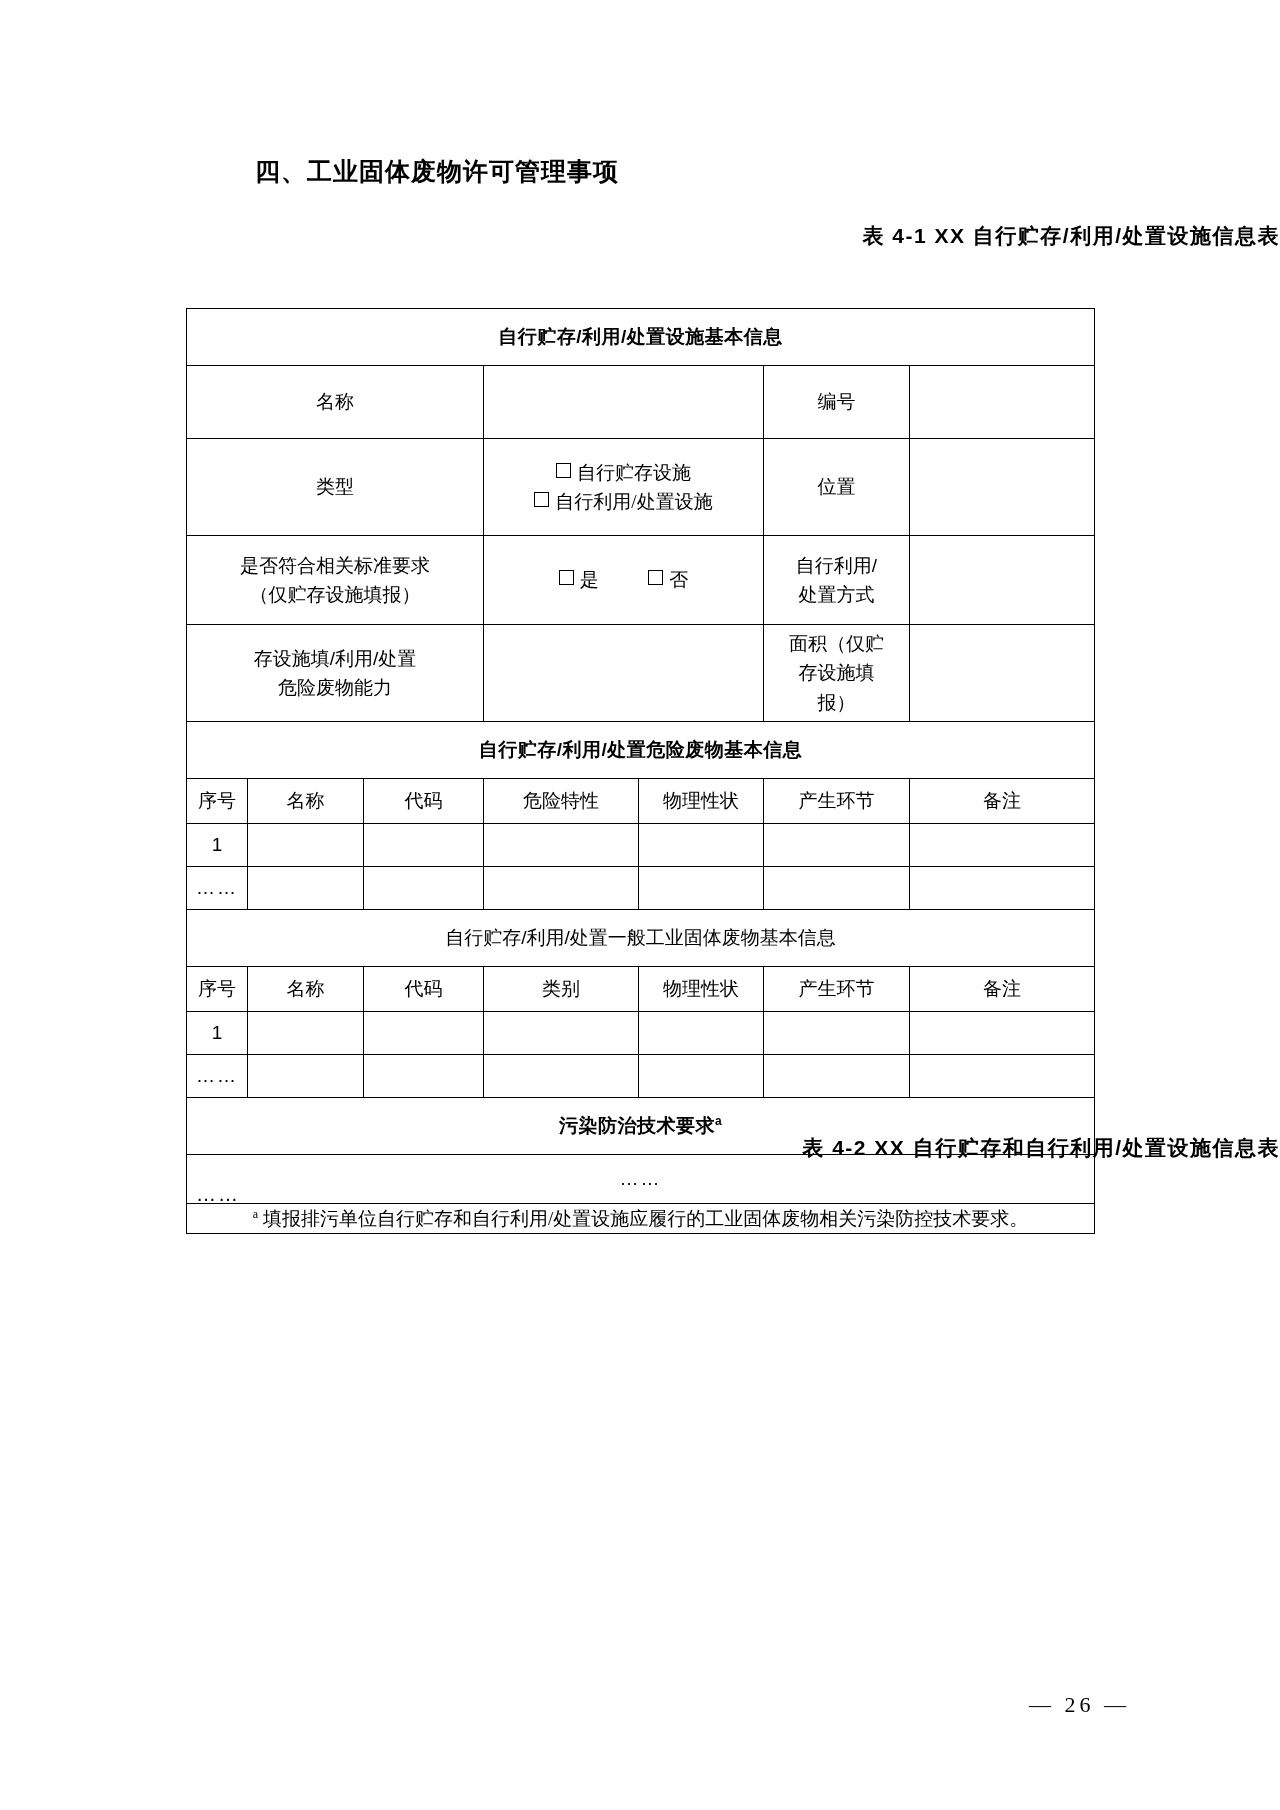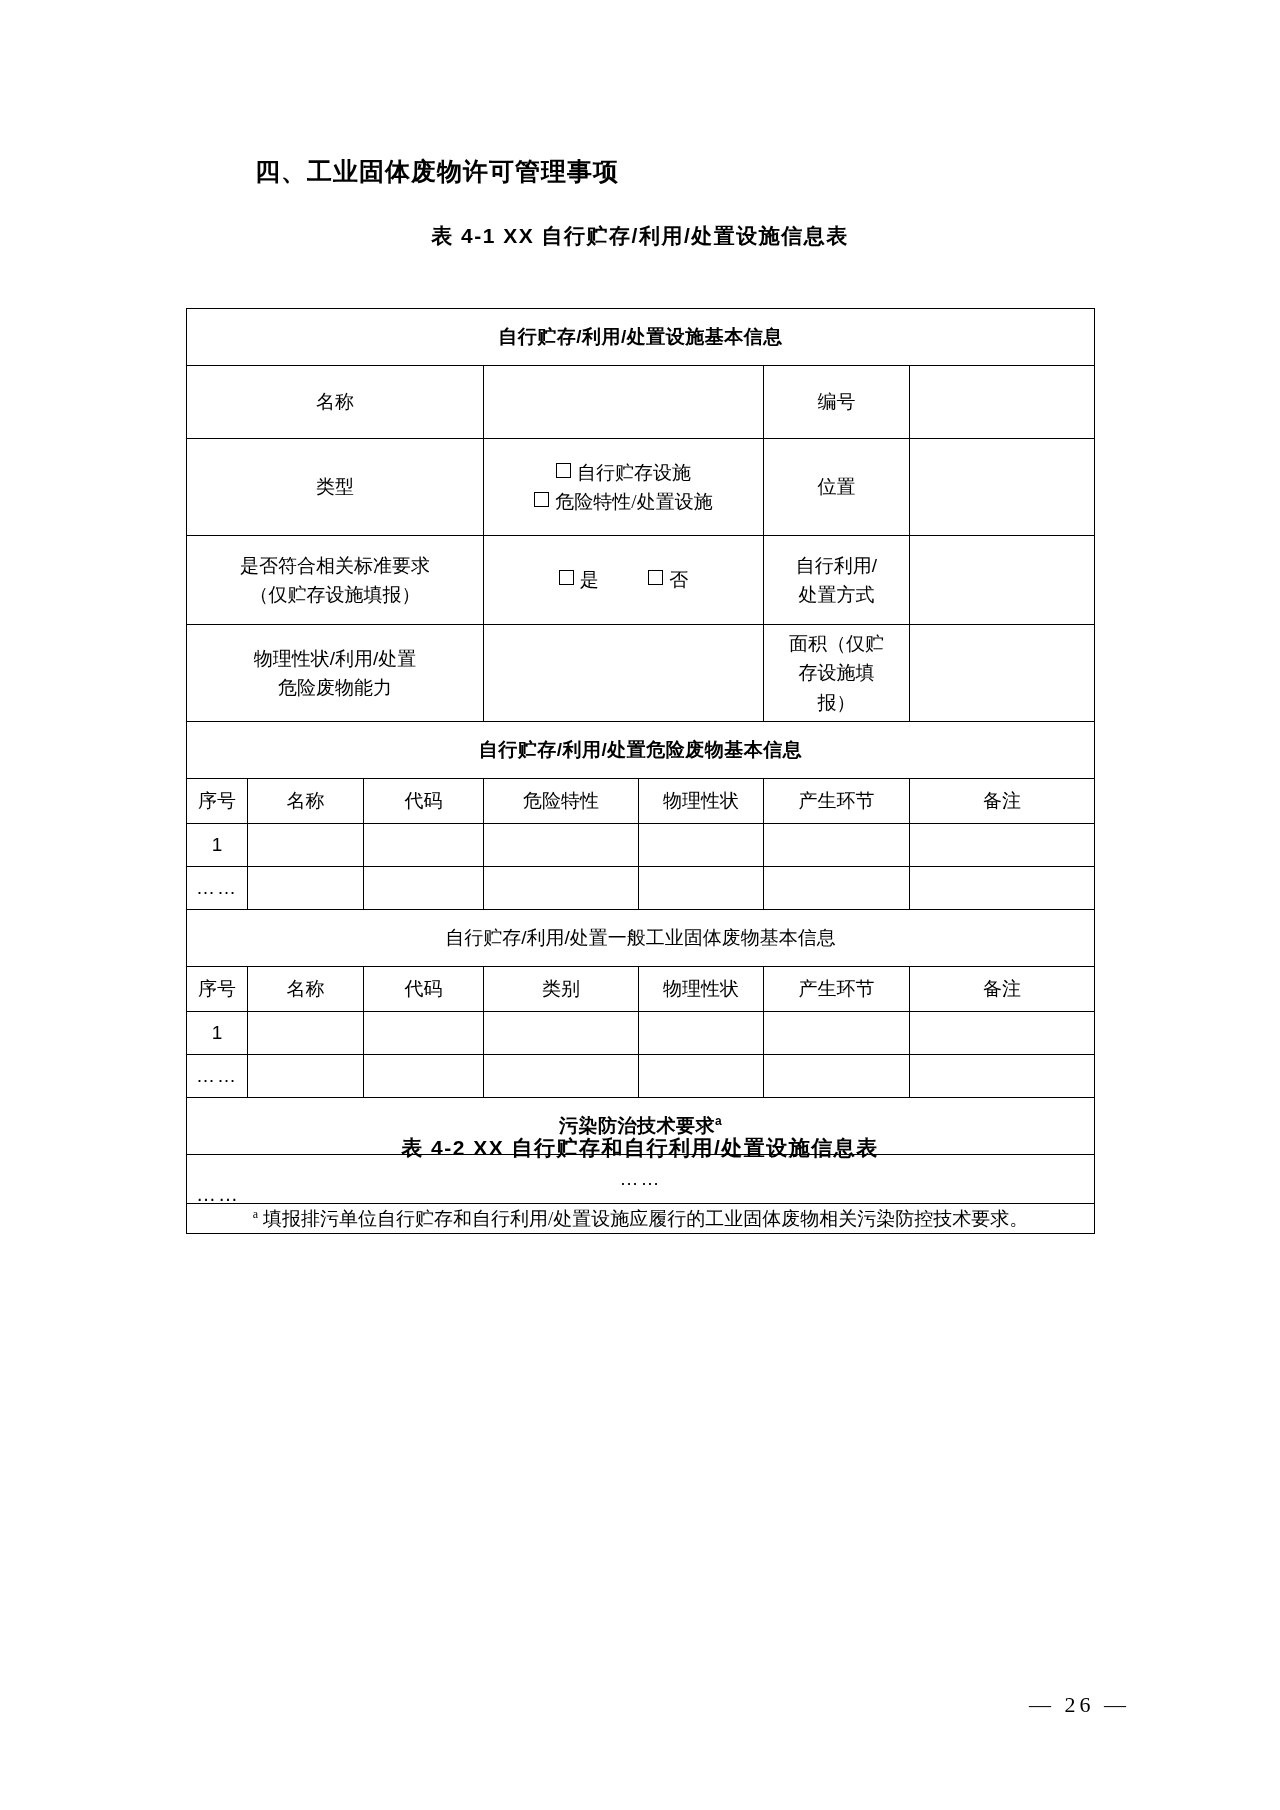--- a/index.html
+++ b/index.html
@@ -29,21 +29,21 @@
     font-family: "Liberation Sans", "DejaVu Sans", sans-serif;
     font-size: 25px;
     font-weight: 700;
     letter-spacing: 1px;
     white-space: nowrap;
   }
   .table-caption {
     font-family: "Liberation Sans", "DejaVu Sans", sans-serif;
     font-size: 21px;
     font-weight: 700;
-    text-align: center;
+    text-align: right;
     letter-spacing: 1.5px;
     white-space: nowrap;
   }
   #caption-1 {
     position: absolute;
     left: 0;
     top: 222px;
     width: 1280px;
   }
   .tbl-wrap {
@@ -190,21 +190,21 @@
         <tr>
           <td colspan="3" class="h-72 lbl cellpad">名称</td>
           <td colspan="2" class="h-72"></td>
           <td class="h-72 lbl">编号</td>
           <td class="h-72"></td>
         </tr>
         <tr>
           <td colspan="3" class="h-96 lbl">类型</td>
           <td colspan="2" class="h-96 type-cell">
             <div class="chk-line"><span class="box"></span><span>自行贮存设施</span></div>
-            <div class="chk-line"><span class="box"></span><span>危险特性/处置设施</span></div>
+            <div class="chk-line"><span class="box"></span><span>自行利用/处置设施</span></div>
           </td>
           <td class="h-96 lbl">位置</td>
           <td class="h-96"></td>
         </tr>
         <tr>
           <td colspan="3" class="h-88 lbl cellpad">
             <div>是否符合相关标准要求</div>
             <div>（仅贮存设施填报）</div>
           </td>
           <td colspan="2" class="h-88 yesno-cell">
@@ -212,21 +212,21 @@
             <span class="item"><span class="box"></span><span>否</span></span>
           </td>
           <td class="h-88 lbl">
             <div>自行利用/</div>
             <div>处置方式</div>
           </td>
           <td class="h-88"></td>
         </tr>
         <tr>
           <td colspan="3" class="h-96 lbl cellpad">
-            <div>物理性状/利用/处置</div>
+            <div>存设施填/利用/处置</div>
             <div>危险废物能力</div>
           </td>
           <td colspan="2" class="h-96"></td>
           <td class="h-96 lbl">
             <div>面积（仅贮</div>
             <div>存设施填</div>
             <div>报）</div>
           </td>
           <td class="h-96"></td>
         </tr>

